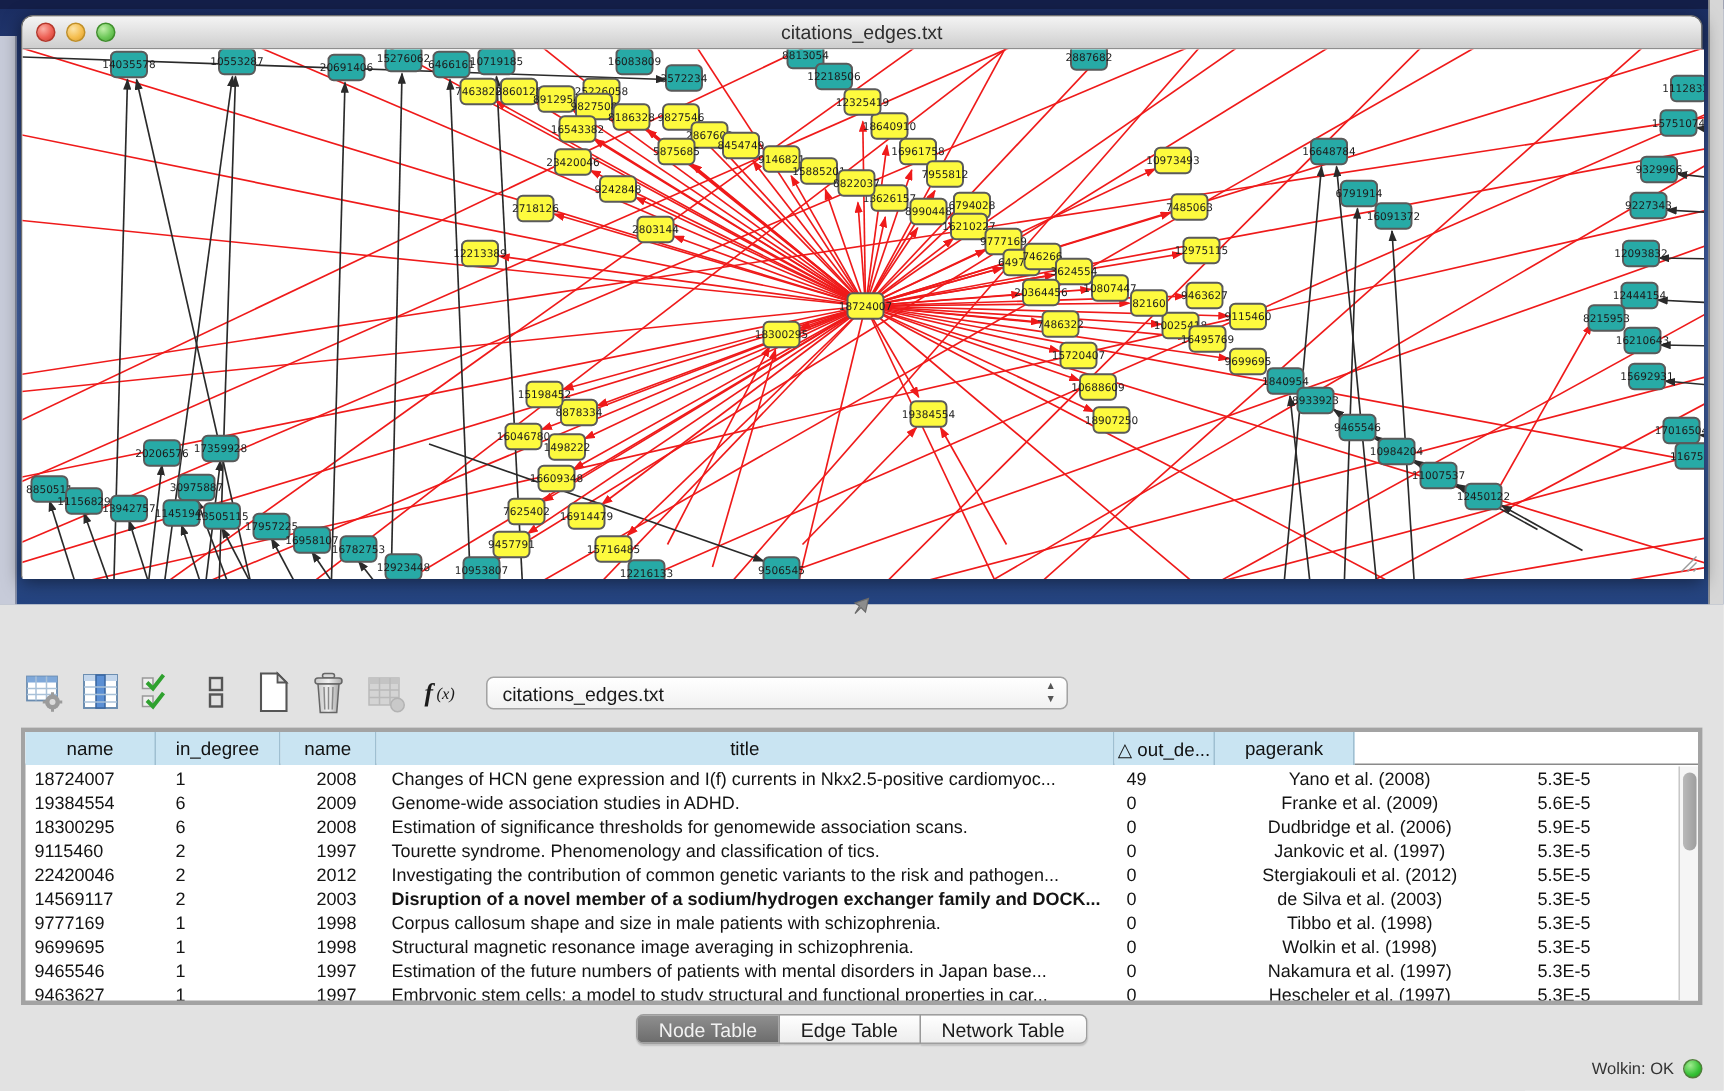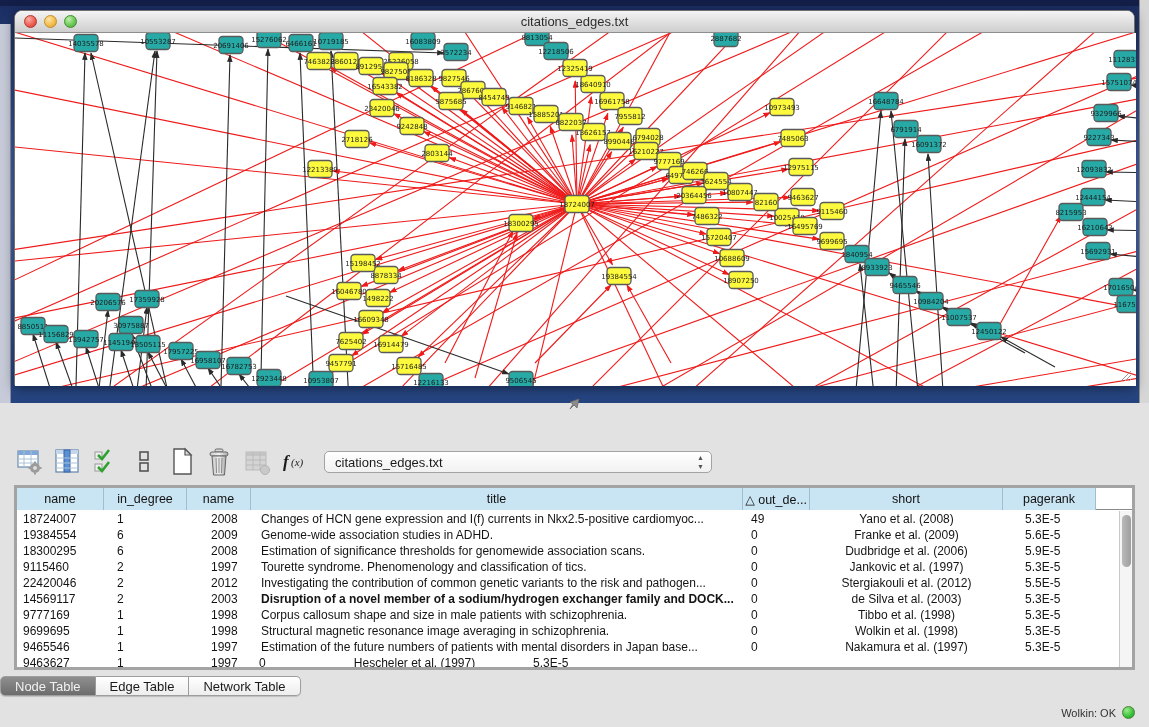--- a/index.html
+++ b/index.html
@@ -52,21 +52,21 @@
     display:flex; align-items:center; justify-content:center; overflow:hidden; white-space:nowrap; }
   #tbody { position:absolute; left:0; top:23px; right:13px; bottom:0; overflow:hidden; }
   .tr { display:flex; height:16px; line-height:16px; font-size:12px; color:#141414; white-space:nowrap; }
   .td { overflow:hidden; }
   .td.c0 { padding-left:6px; }  .td.c1 { padding-left:13px; } .td.c2 { padding-left:24px; }
   .td.c3 { padding-left:10px; } .td.c4 { padding-left:8px; }  .td.c5 { text-align:center; }
   .td.c6 { padding-left:22px; }
   #vscroll { position:absolute; right:0; top:23px; bottom:0; width:13px; background:#F5F5F5; border-left:1px solid #C8C8C8; }
   #vthumb { position:absolute; left:2px; top:4px; width:9px; height:52px; background:linear-gradient(90deg,#B9B9B9,#9E9E9E); border-radius:5px; }
 
-  #tabbar { position:absolute; left:0; top:273px; width:1149px; display:flex; }
+  #tabbar { position:absolute; left:0; top:273px; width:1149px; display:flex; justify-content:center; }
   .tab { height:20px; line-height:20px; padding:0 14px; font-size:13px; border:1px solid #9E9E9E; border-left:none;
     background:linear-gradient(#FFFFFF,#EDEDED); color:#1A1A1A; box-shadow:0 1px 1px rgba(0,0,0,.15); }
   .tab:first-child { border-left:1px solid #9E9E9E; border-radius:5px 0 0 5px; }
   .tab:last-child { border-radius:0 5px 5px 0; }
   .tab.selected { background:linear-gradient(#8F8F8F,#6C6C6C); color:#F2F2F2; }
 
   #statusbar { position:absolute; right:14px; top:303px; display:flex; align-items:center; gap:6px; }
   #memory-label { font-size:11px; color:#333; }
   #memory-dot { width:13px; height:13px; border-radius:50%; border:1px solid #4F7F3A;
     background:radial-gradient(circle at 35% 30%,#9FEB8F,#35C135 60%,#1E9E1E); }
@@ -776,21 +776,20 @@
     </div>
   </div>
 
   <div id="table-wrap">
     <div id="thead">
         <div class="th" style="width: 87px;">name</div>
         <div class="th" style="width: 83px;">in_degree</div>
         <div class="th" style="width: 64px;">name</div>
         <div class="th" style="width: 492px;">title</div>
         <div class="th" style="width: 67px;">△ out_de...</div>
-        <div class="th" style="width: 193px;">short</div>
         <div class="th" style="width: 93px;">pagerank</div>
       </div>
     <div id="tbody">
         <div class="tr">
           <div class="td c0" style="width: 87px;">18724007</div>
           <div class="td c1" style="width: 83px;">1</div>
           <div class="td c2" style="width: 64px;">2008</div>
           <div class="td c3" style="width: 492px;">Changes of HCN gene expression and I(f) currents in Nkx2.5-positive cardiomyoc...</div>
           <div class="td c4" style="width: 67px;">49</div>
           <div class="td c5" style="width: 193px;">Yano et al. (2008)</div>
@@ -865,20 +864,21 @@
           <div class="td c2" style="width: 64px;">1997</div>
           <div class="td c3" style="width: 492px;">Estimation of the future numbers of patients with mental disorders in Japan base...</div>
           <div class="td c4" style="width: 67px;">0</div>
           <div class="td c5" style="width: 193px;">Nakamura et al. (1997)</div>
           <div class="td c6" style="width: 93px;">5.3E-5</div>
         </div>
         <div class="tr">
           <div class="td c0" style="width: 87px;">9463627</div>
           <div class="td c1" style="width: 83px;">1</div>
           <div class="td c2" style="width: 64px;">1997</div>
+          <div class="td c3" style="width: 492px;">Embryonic stem cells: a model to study structural and functional properties in car...</div>
           <div class="td c4" style="width: 67px;">0</div>
           <div class="td c5" style="width: 193px;">Hescheler et al. (1997)</div>
           <div class="td c6" style="width: 93px;">5.3E-5</div>
         </div>
       </div>
     <div id="vscroll">
       <div id="vthumb"></div>
     </div>
   </div>
 

